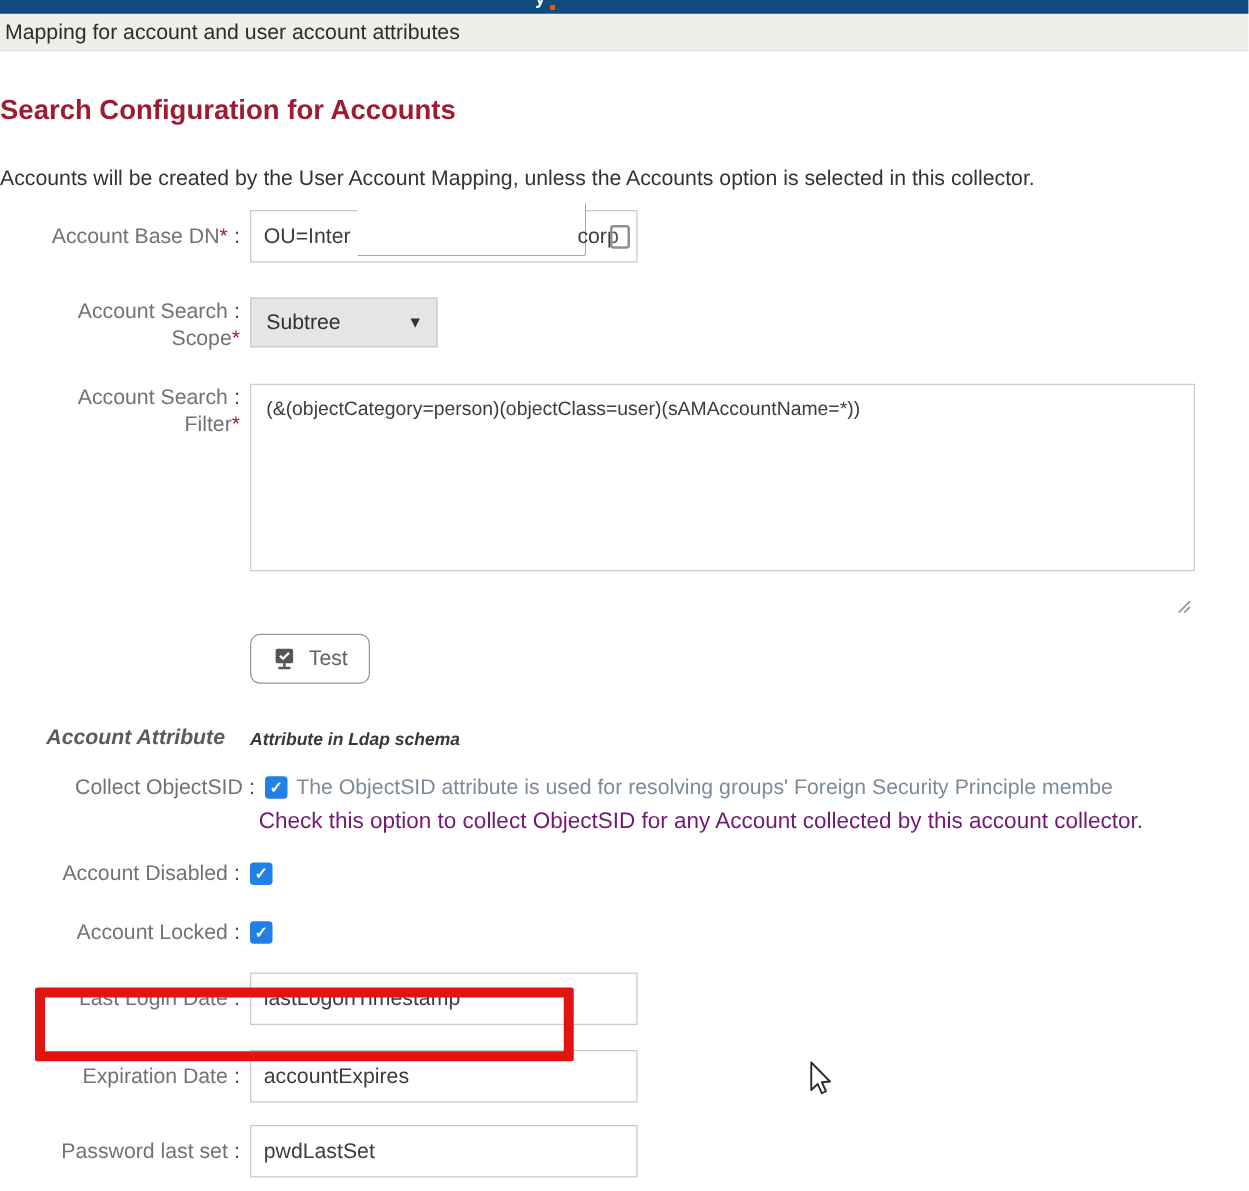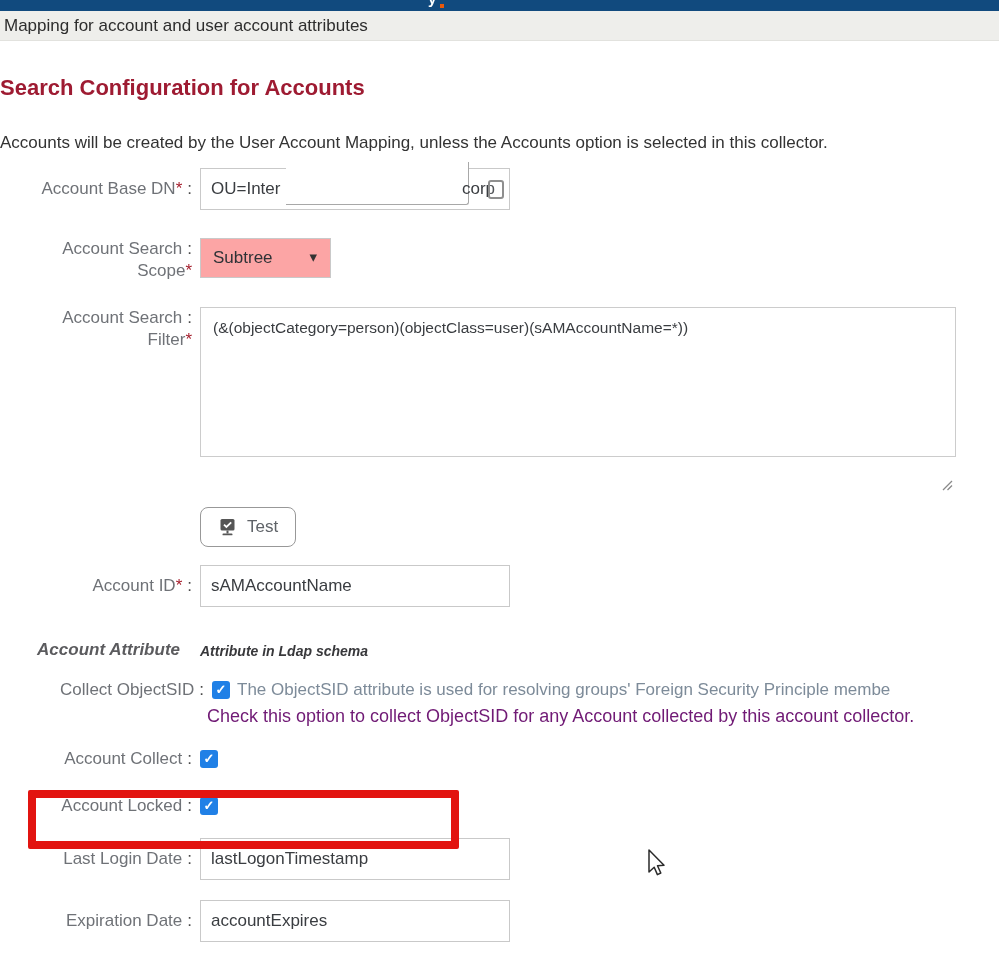--- a/index.html
+++ b/index.html
@@ -38,21 +38,21 @@
   
   .basedn-prefix { position:absolute; left:10px; top:10px; }
   .basedn-redaction { position:absolute; left:85px; top:-7px; width:183px; height:43px;
                       background:#fff; border-right:1px solid #a8a8a8; border-bottom:1px solid #a8a8a8;
                       border-radius:0 0 3px 0; z-index:2; }
   .basedn-suffix { position:absolute; right:14px; top:10px; z-index:3; }
   .overlay-box { position:absolute; right:5px; top:11px; width:16px; height:19px;
                  border:2px solid #8f8f8f; border-radius:3px; z-index:4; background:rgba(255,255,255,0.12); }
 
   
-  .select-box { position:relative; width:131px; height:40px; border:1px solid #c9c9c9; background:#fca5a5;
+  .select-box { position:relative; width:150px; height:40px; border:1px solid #c9c9c9; background:#e5e5e5;
                 display:flex; align-items:center; padding-left:12px; font-size:17px; color:#2f3236;
                 cursor:default; }
   .select-box .arrow { position:absolute; right:13px; top:9px; font-size:15px; color:#333; }
 
   
   .ta-wrap { position:relative; width:756px; height:189px; }
   textarea.filter-ta { width:756px; height:150px; border:1px solid #ccc; resize:none; outline:none;
                        font-family:"Liberation Sans",sans-serif; font-size:15.5px; color:#3a3d41;
                        padding:10px 12px; line-height:20px; }
   .resize-grip { position:absolute; right:3px; bottom:5px; }
@@ -165,28 +165,20 @@
           <rect x="2.5" y="1" width="14" height="11.5" rx="1.5" fill="#565656"></rect>
           <path d="M6 6.6 L8.4 9 L13.2 4.3" stroke="#fff" stroke-width="1.8" fill="none"></path>
           <rect x="8.5" y="12.5" width="2" height="3" fill="#565656"></rect>
           <rect x="4.5" y="15.4" width="10" height="1.9" rx="0.9" fill="#565656"></rect>
         </svg>
         <span>Test</span>
       </button>
     </div>
   </div>
 
-  <div class="row r-id">
-    <div class="label-cell pt10">
-      <span>Account ID</span><span class="star">*</span><span class="colon">:</span>
-    </div>
-    <div class="control-cell">
-      <input class="text-input" type="text" value="sAMAccountName" style="">
-    </div>
-  </div>
 
   <div class="row r-headers">
     <div class="hdr-left">Account Attribute</div>
     <div class="hdr-right">Attribute in Ldap schema</div>
   </div>
 
   <div class="row r-collect">
     <div class="label-cell" style="line-height:26px;">
       <span>Collect ObjectSID</span><span class="colon">:</span>
     </div>
@@ -196,21 +188,21 @@
         </span>
       <span class="help-text">The ObjectSID attribute is used for resolving groups' Foreign Security Principle membe</span>
     </div>
   </div>
   <div style="position:relative; height:26px;">
     <span class="help-line2">Check this option to collect ObjectSID for any Account collected by this account collector.</span>
   </div>
 
   <div class="row check-row r-disabled">
     <div class="label-cell">
-      <span>Account Collect</span><span class="colon">:</span>
+      <span>Account Disabled</span><span class="colon">:</span>
     </div>
     <div class="control-cell">
       <span class="checkbox">
           <span>✓</span>
         </span>
     </div>
   </div>
 
   <div class="row check-row r-locked">
     <div class="label-cell">

